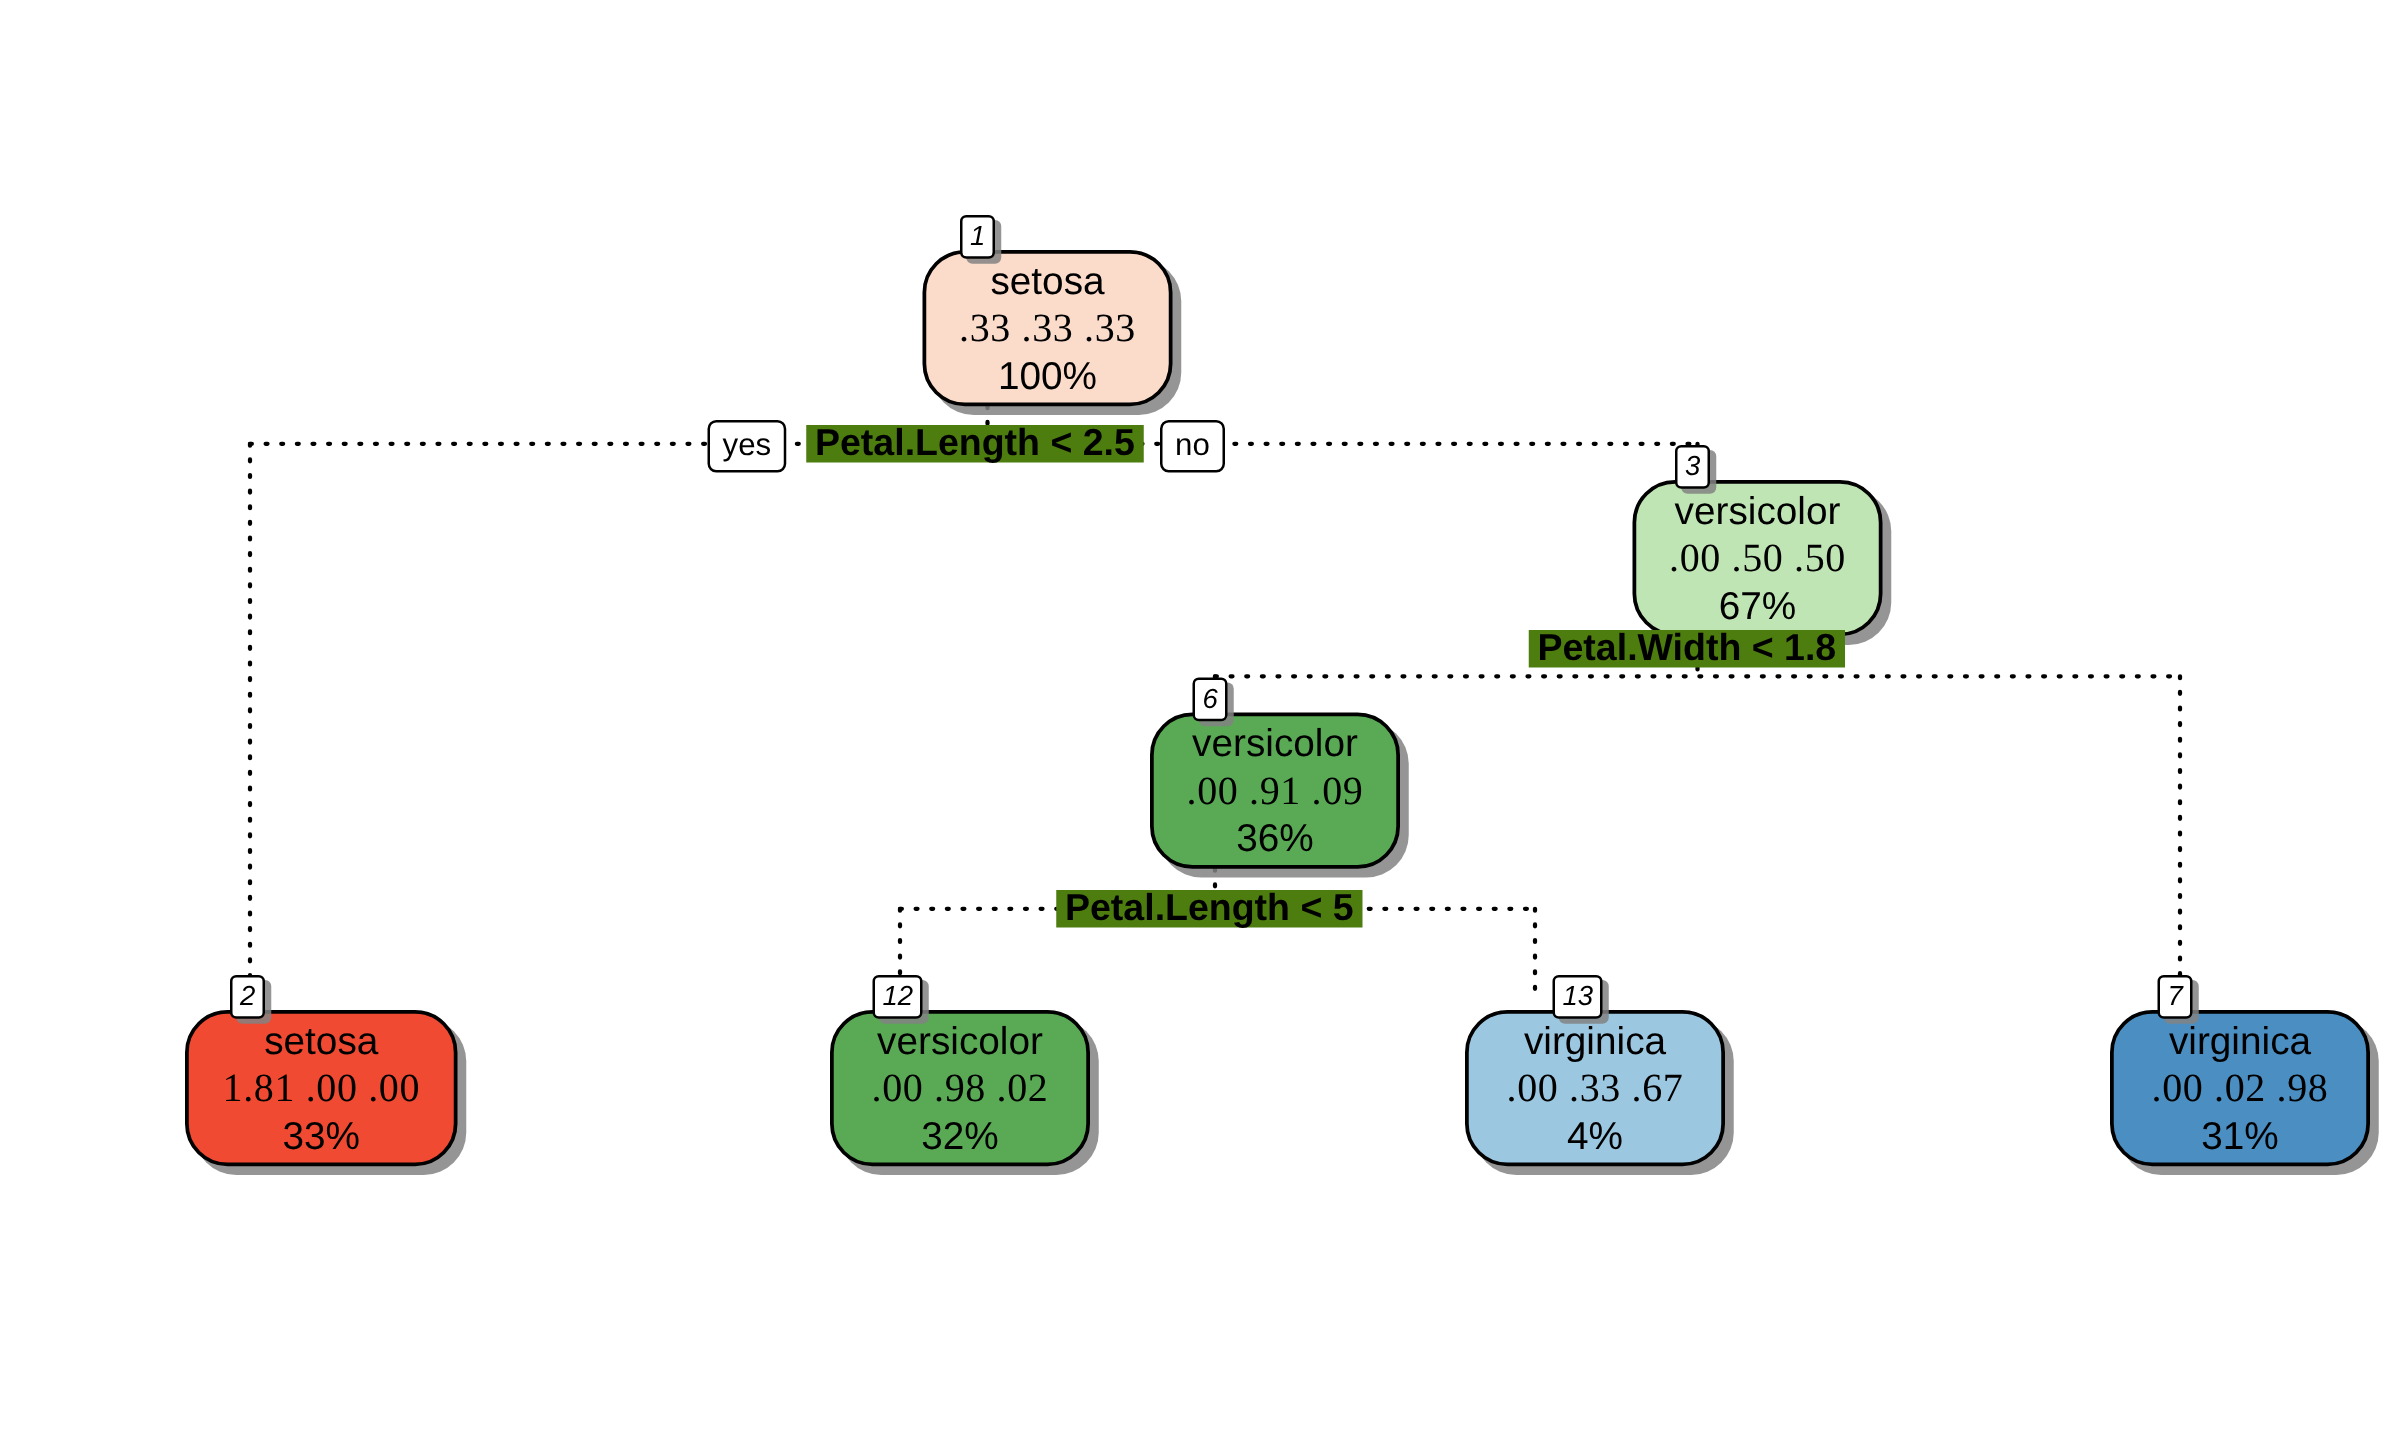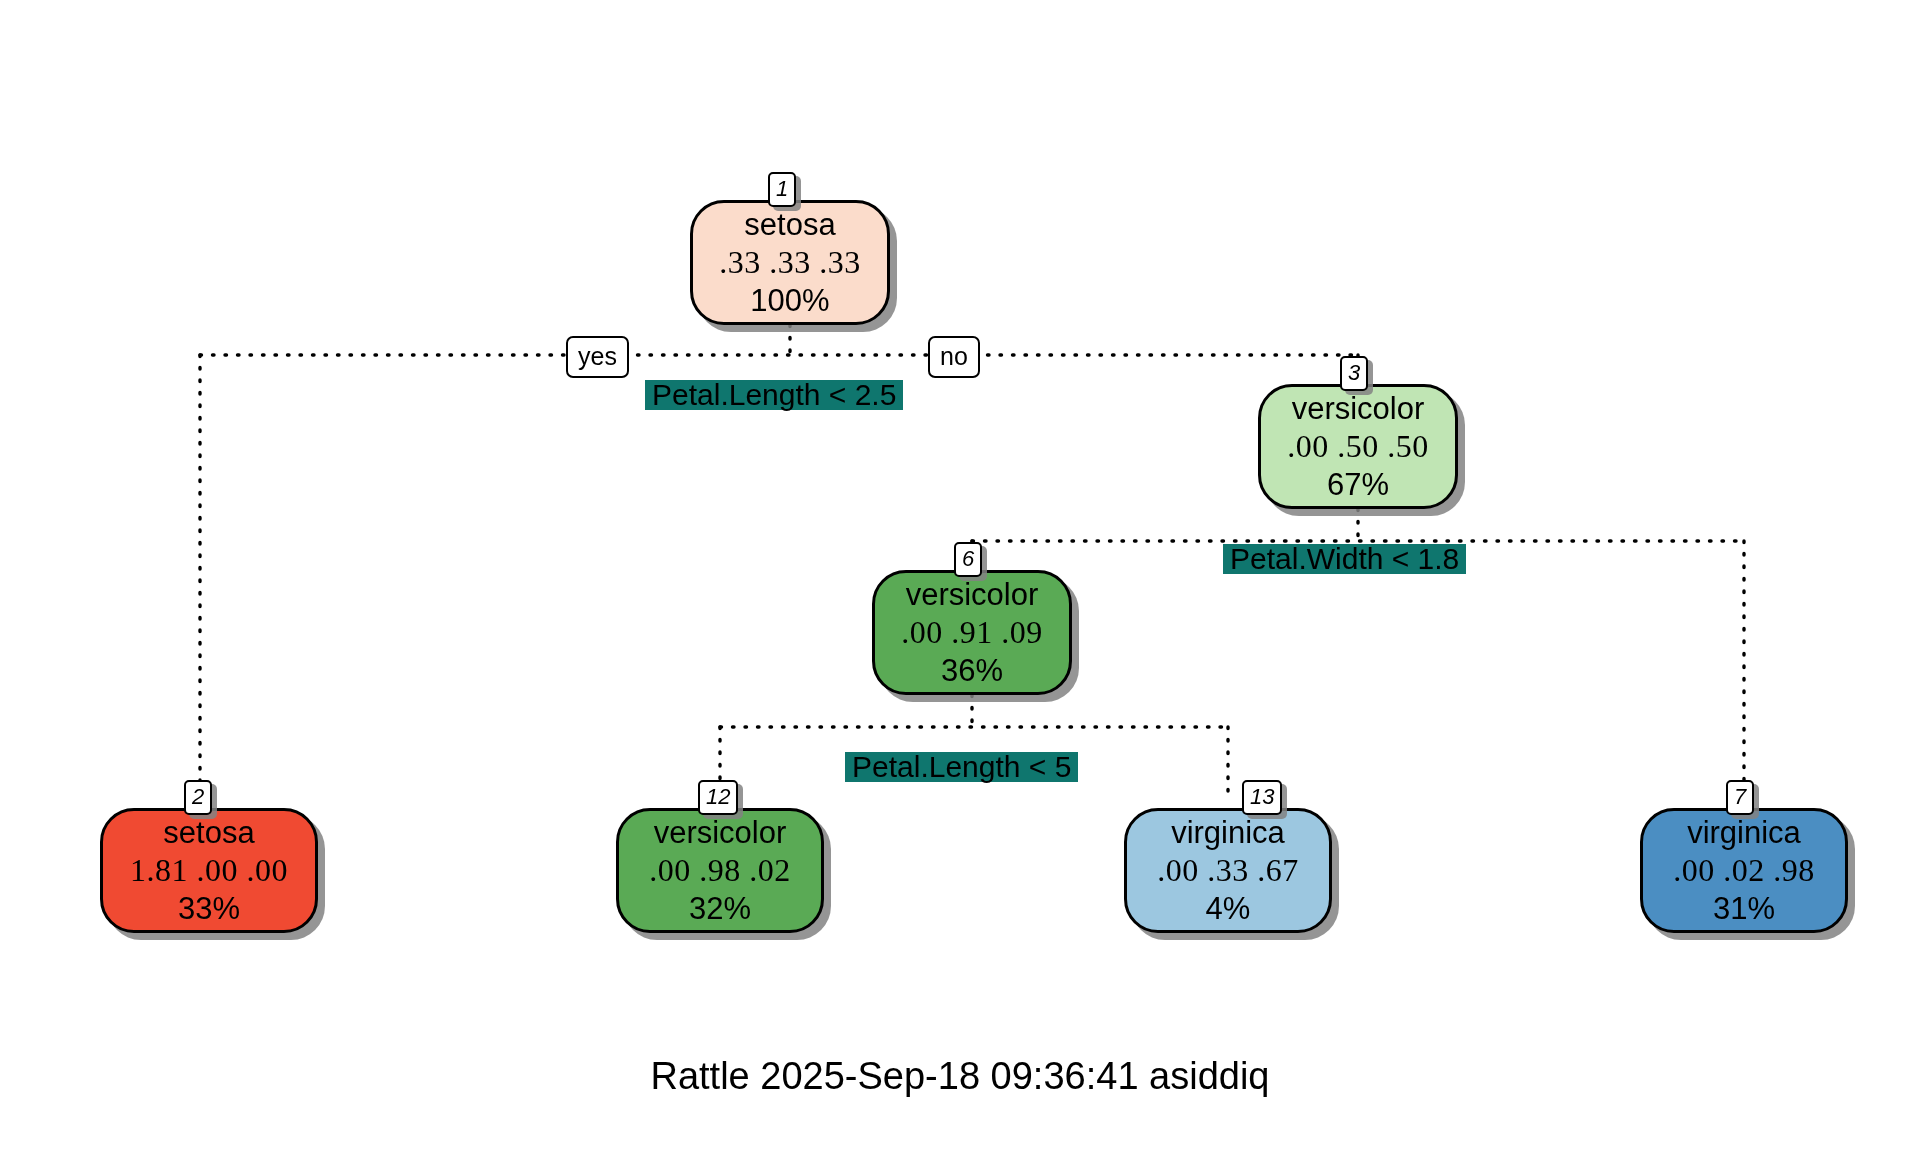--- a/index.html
+++ b/index.html
@@ -38,20 +38,21 @@
   .node {
     position: absolute;
     box-sizing: border-box;
     border: 3px solid #000000;
     border-radius: 34px;
     display: flex;
     flex-direction: column;
     align-items: center;
     justify-content: center;
     box-shadow: 7px 7px 0 0 rgba(130,130,130,0.85);
+    margin-left: 48px;
   }
   .node-class {
     font-size: 31px;
     line-height: 1.02;
     white-space: nowrap;
     margin-bottom: 6px;
   }
   .node-probs {
     font-size: 32px;
     line-height: 1.02;
@@ -79,27 +80,26 @@
     text-align: center;
     box-shadow: 5px 4px 0 0 rgba(130,130,130,0.85);
     z-index: 6;
     white-space: nowrap;
   }
 
   
   .split-label {
     position: absolute;
     font-size: 30px;
-    font-weight: normal;
-    white-space: nowrap;
-    background: #0f766e;
+    font-weight: bold;
+    white-space: nowrap;
+    background: #4d7c0f;
     padding: 0 7px;
     line-height: 1;
     z-index: 5;
-    margin-top: 40px;
   }
 
   
   .yesno {
     position: absolute;
     background: #ffffff;
     border: 2.5px solid #000000;
     border-radius: 7px;
     font-size: 25px;
     line-height: 1;
@@ -205,15 +205,14 @@
     <div class="node-pct">4%</div>
   </div>
 
   <div class="node-id" style="left:1726px; top:780px;">7</div>
   <div class="node" style="left:1640px; top:808px; width:208px; height:125px; background:#4b8ec2;">
     <div class="node-class">virginica</div>
     <div class="node-probs">.00  .02  .98</div>
     <div class="node-pct">31%</div>
   </div>
 
-  <div id="caption">Rattle 2025-Sep-18 09:36:41 asiddiq</div>
 
 </div>
 
 </body></html>

